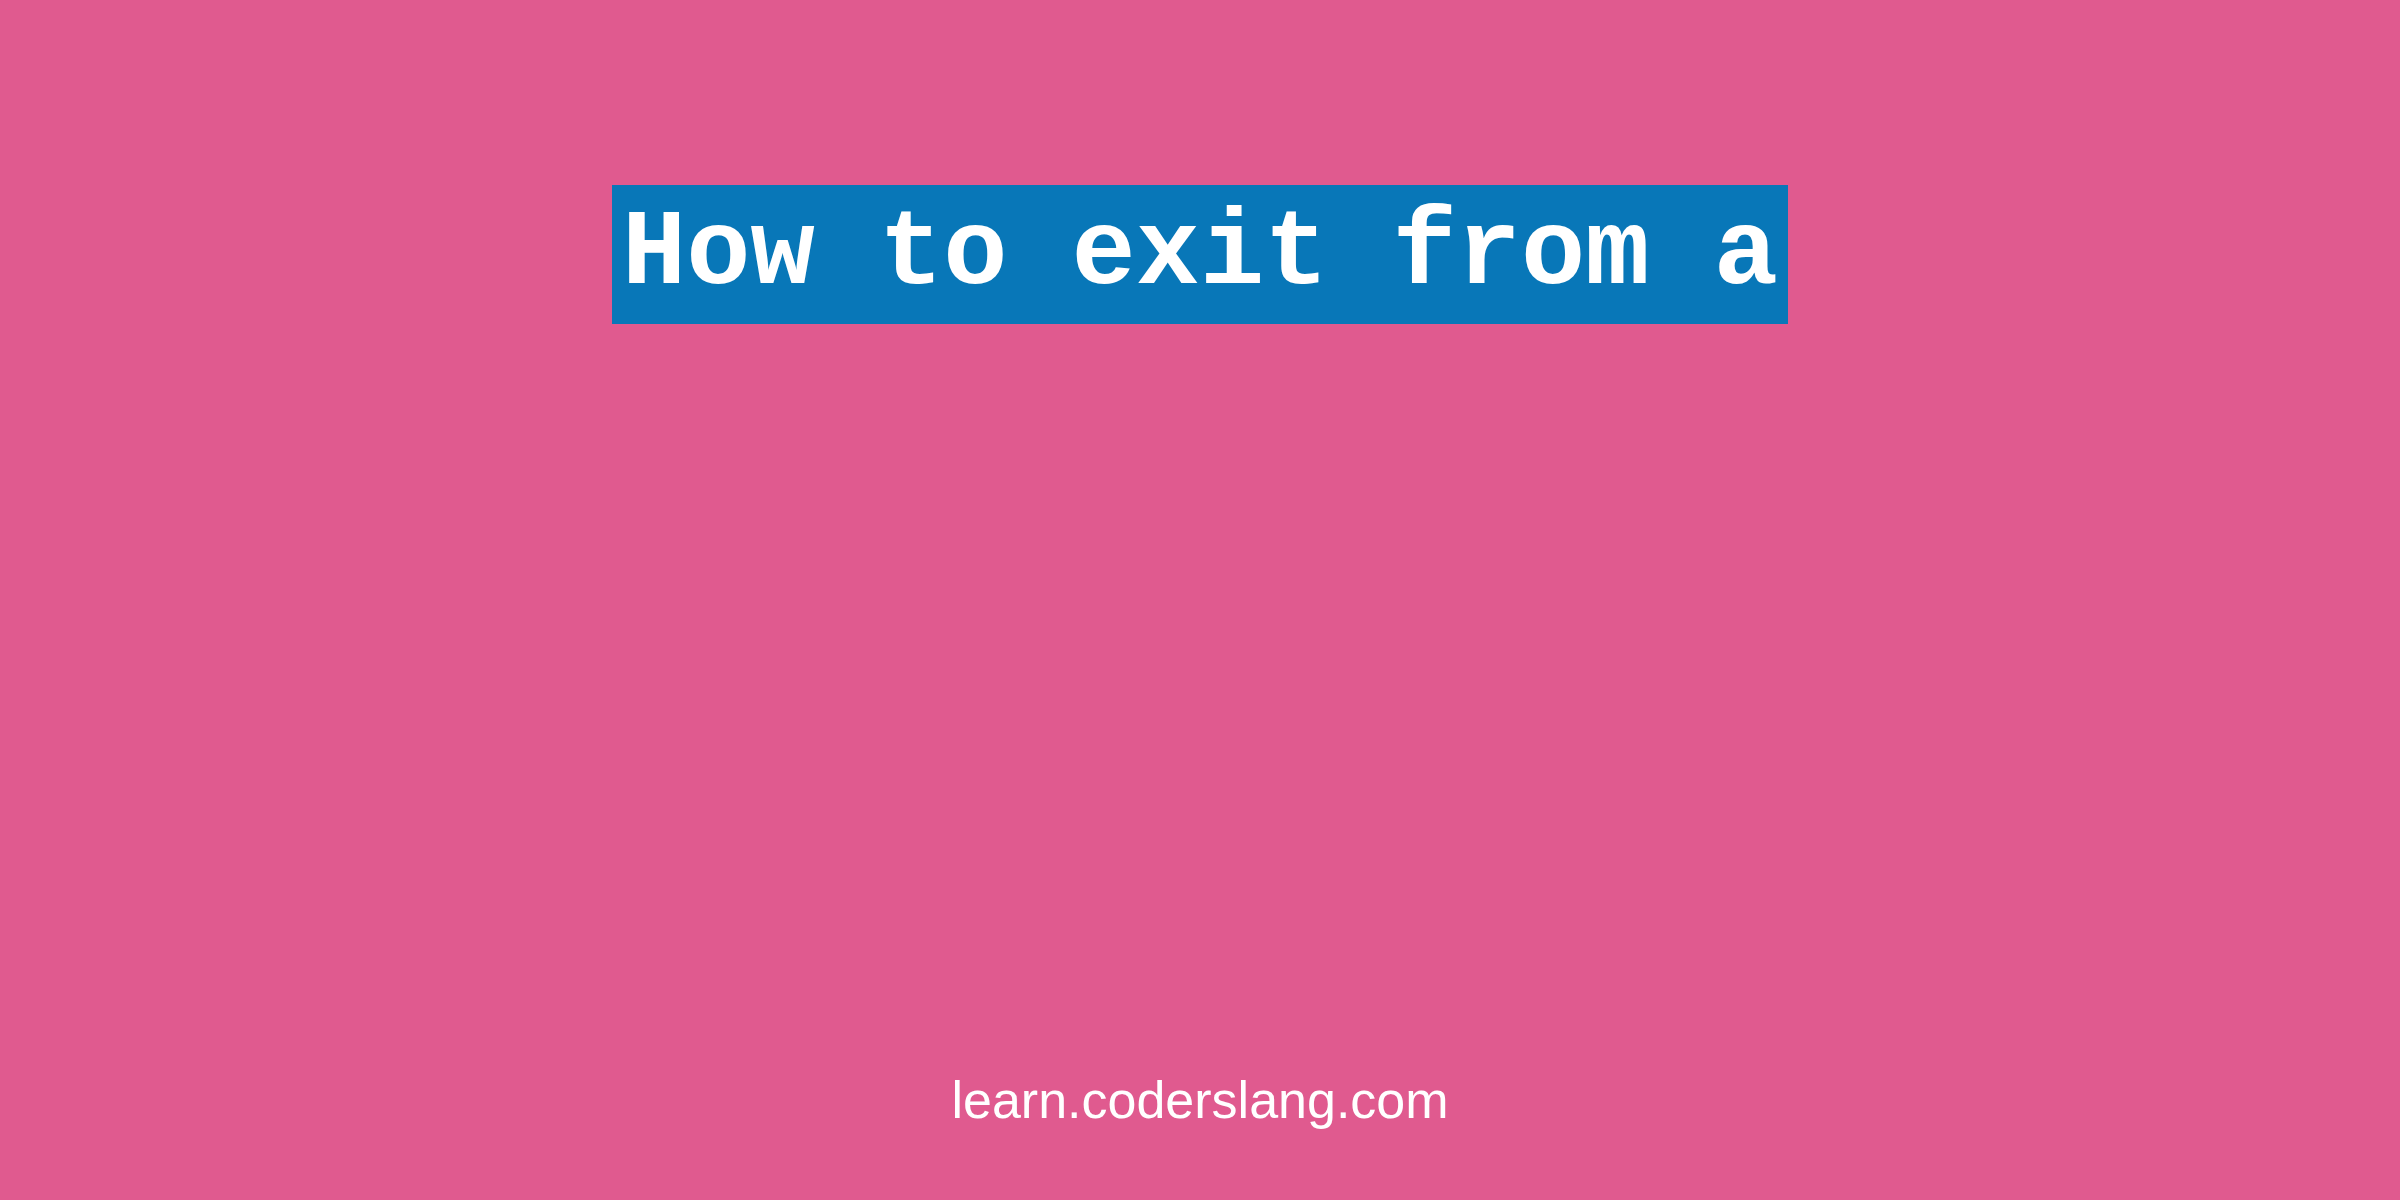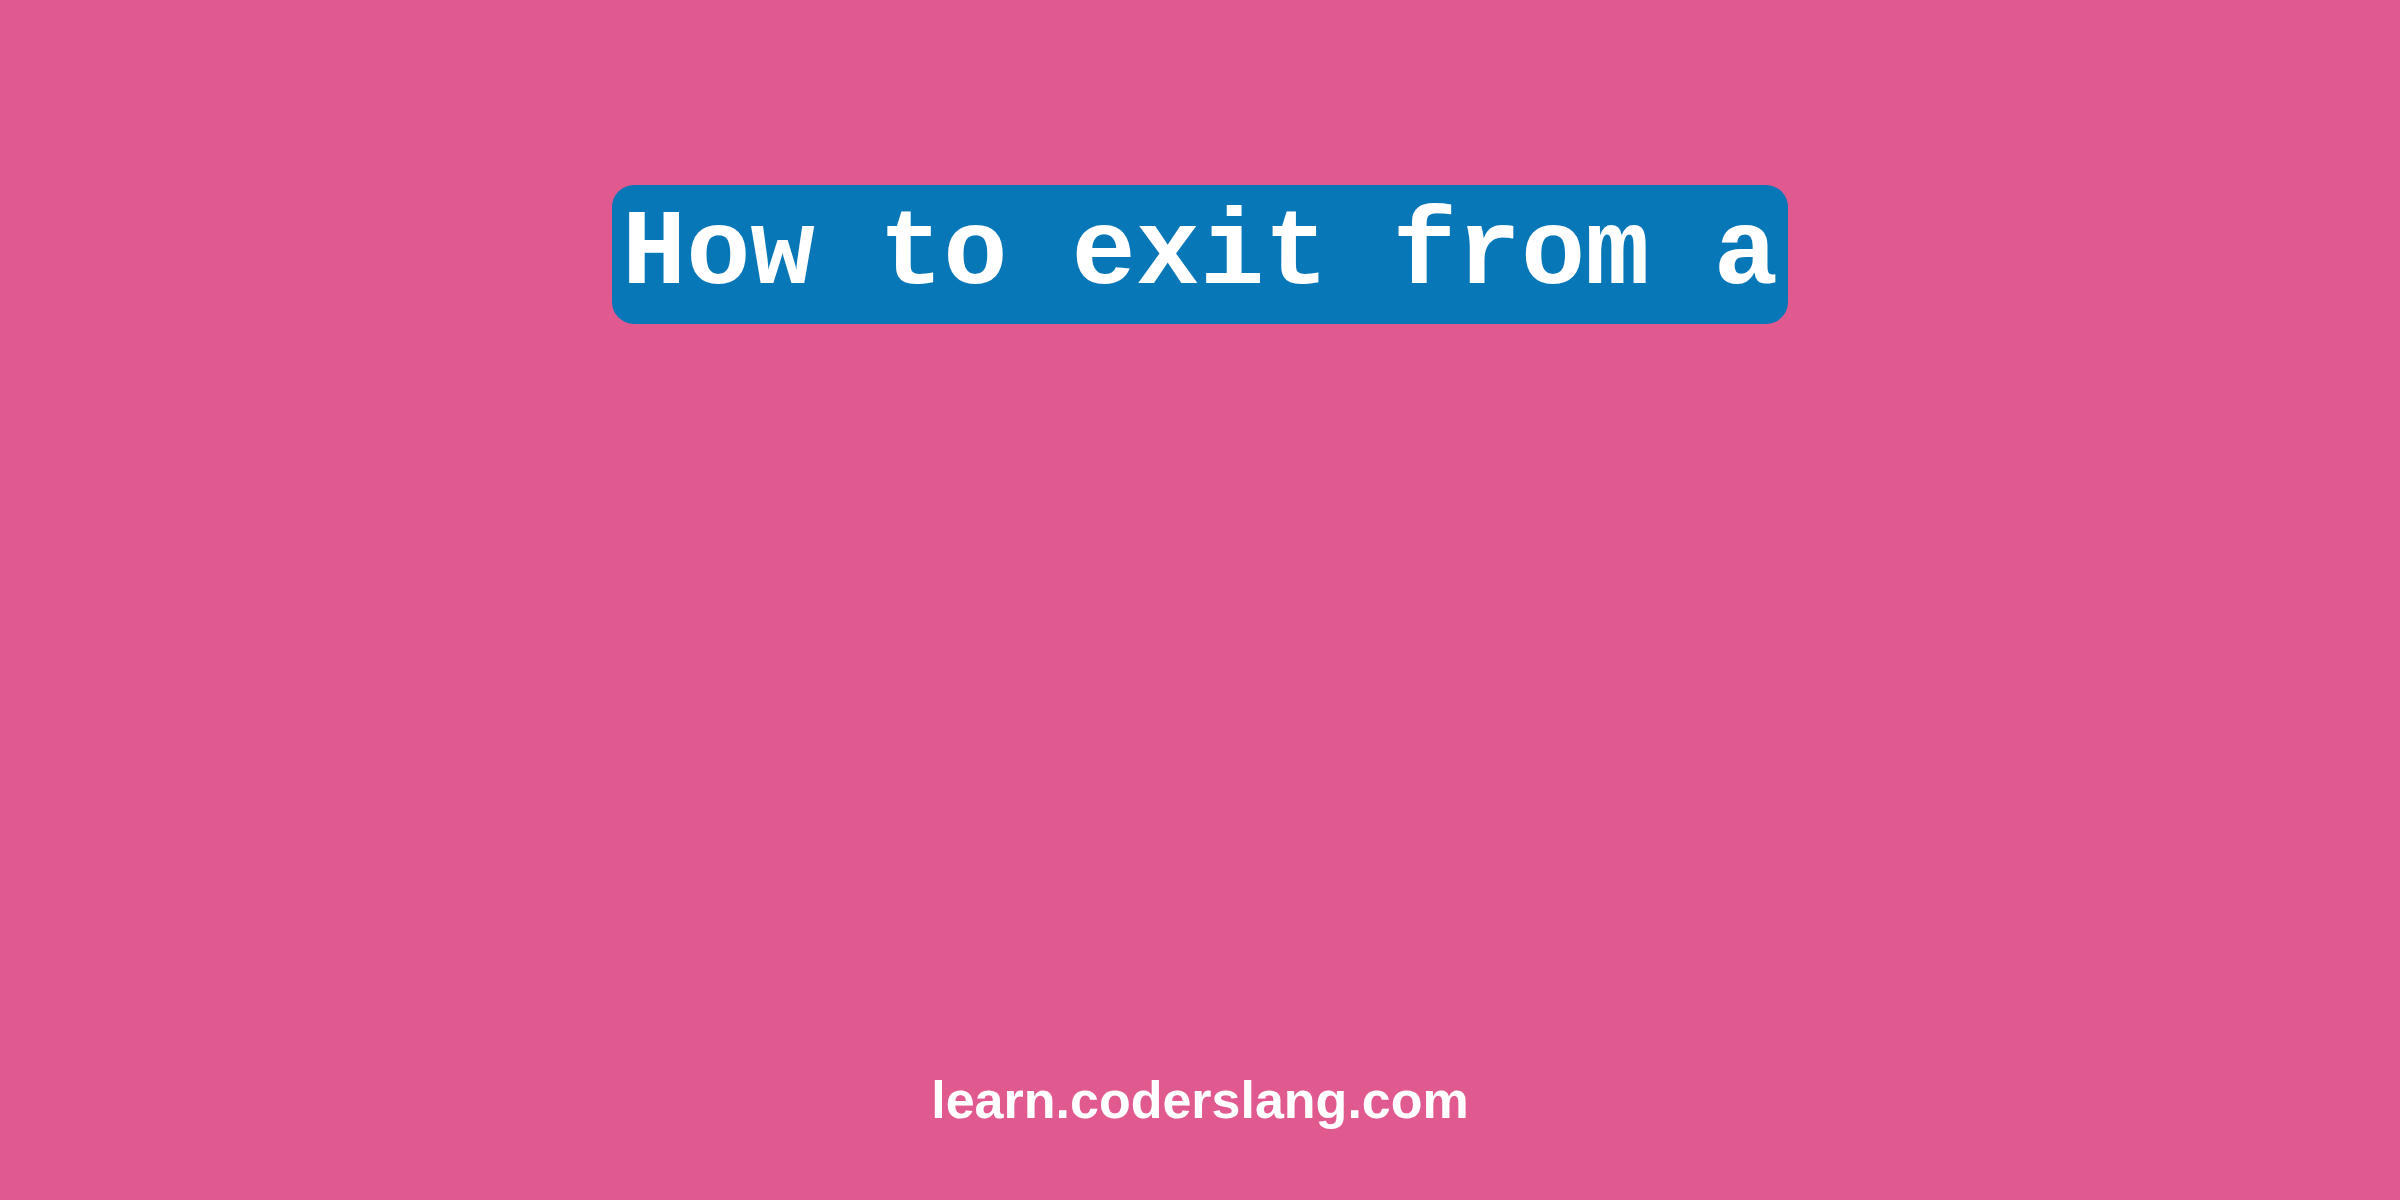--- a/index.html
+++ b/index.html
@@ -24,37 +24,36 @@
     .title-line {
       display: inline-block;
       background-color: #0877b8;
       color: #ffffff;
       font-family: "Courier New", Courier, monospace;
       font-size: 107px;
       font-weight: 600;
       line-height: 1.3;
       white-space: nowrap;
       padding: 0 10px;
-      border-radius: 22px;
     }
     .line-wrapper {
       display: block;
       text-align: center;
       margin-bottom: 2px;
     }
     .footer-url {
       position: absolute;
       bottom: 70px;
       left: 0;
       right: 0;
       text-align: center;
       color: #ffffff;
       font-family: -apple-system, BlinkMacSystemFont, "Segoe UI", Helvetica, Arial, sans-serif;
       font-size: 52px;
-      font-weight: 700;
+      font-weight: 400;
     }
   </style>
 </head>
 <body>
 
 <div class="title-container">
   <span class="line-wrapper">
     <span class="title-line">How to exit from a</span>
   </span>
 </div>

